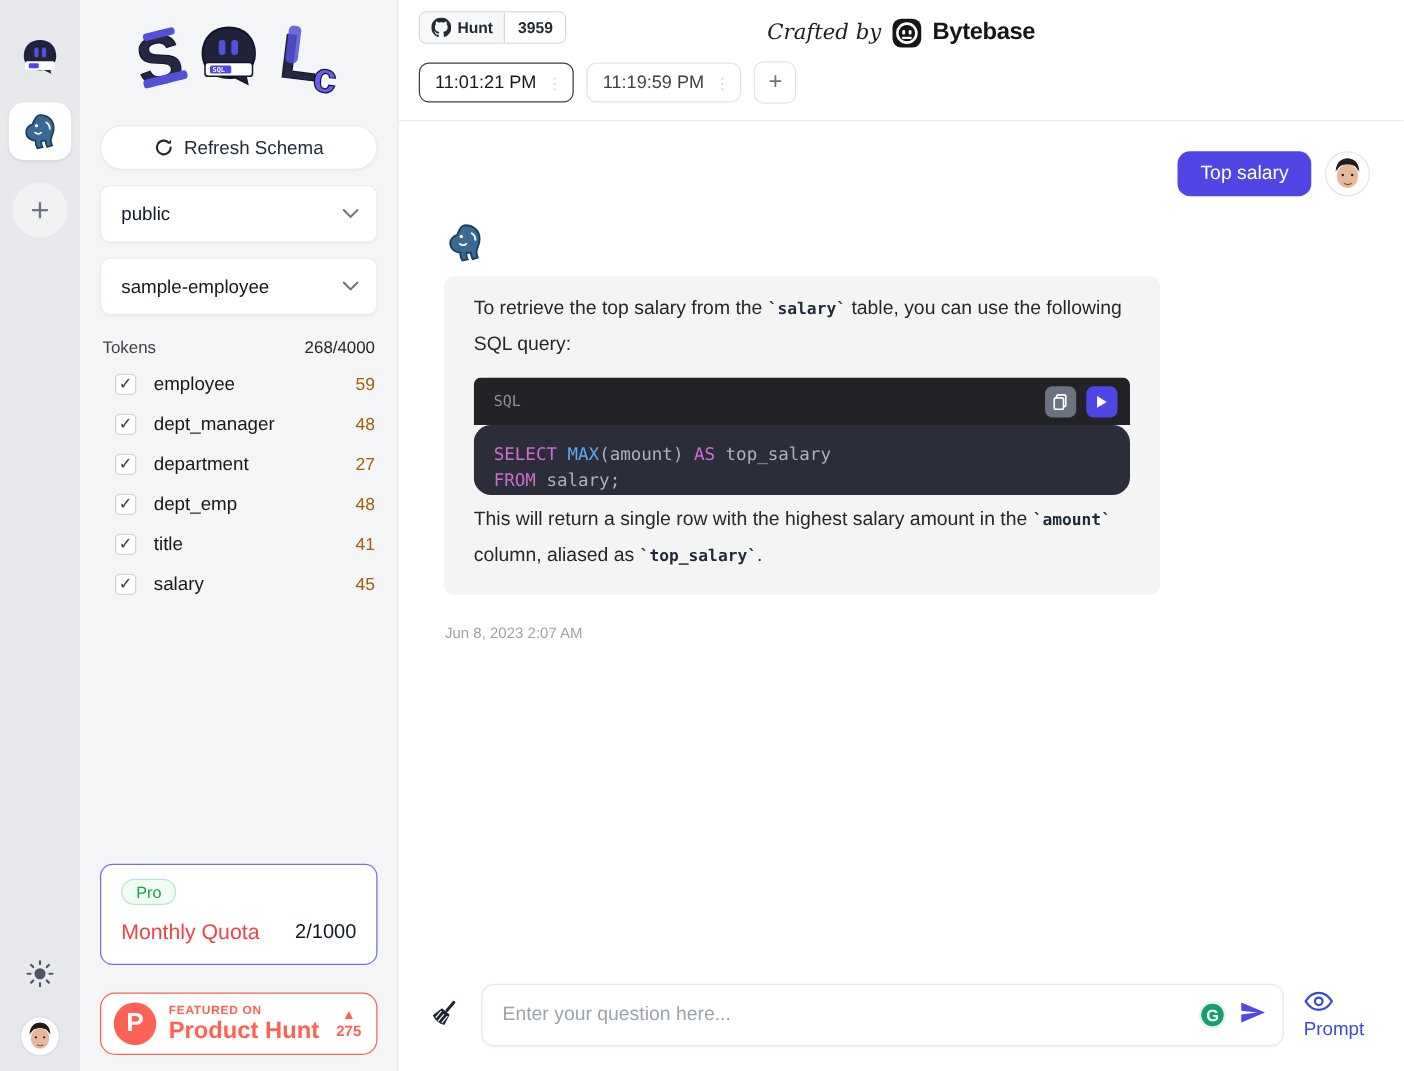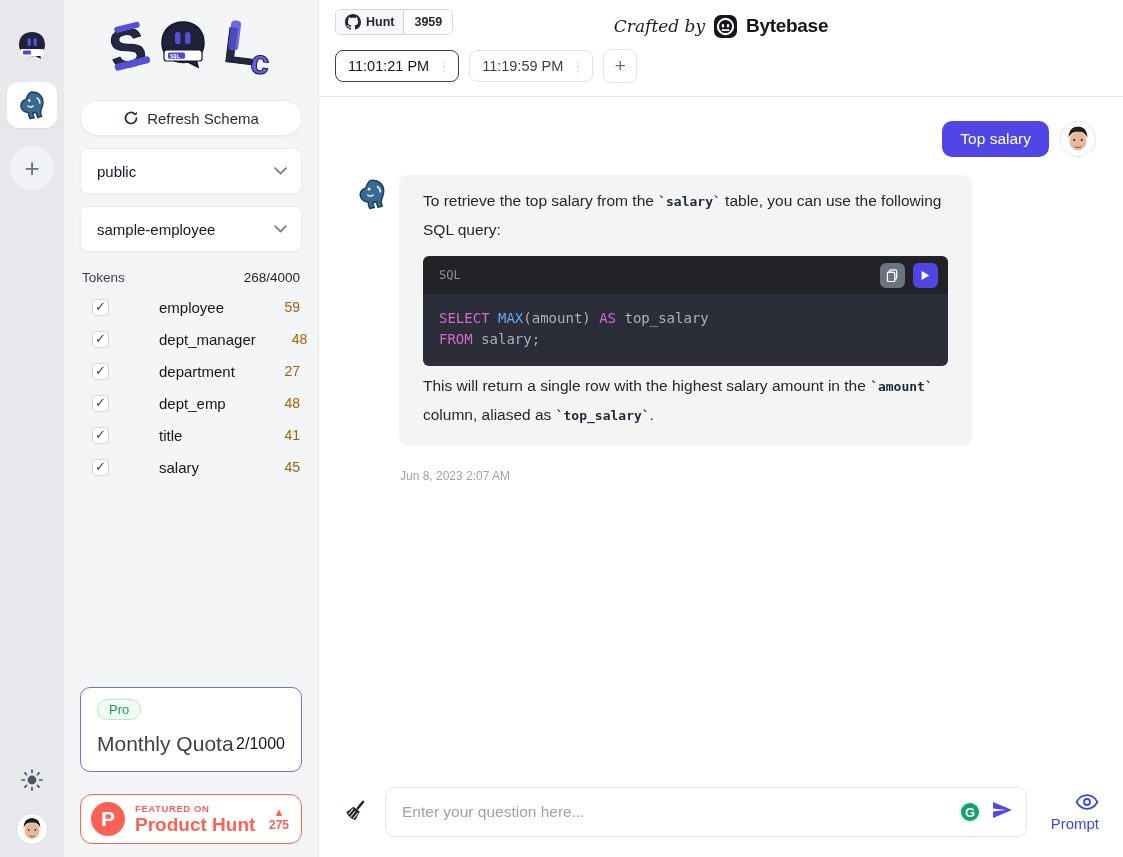--- a/index.html
+++ b/index.html
@@ -16,31 +16,31 @@
   .rail-avatar { width:32px; height:32px; border-radius:50%; overflow:hidden; background:#fff; border:1px solid #d9dade; cursor:pointer; }
 
   
   .sidebar { width:255px; background:#f4f5f7; border-right:1px solid #e7e8ea; display:flex; flex-direction:column; padding:8px 16px 13px; flex-shrink:0; }
   .logo { display:flex; justify-content:center; margin:2px 0 12px; }
   .btn-refresh { height:36px; background:#fff; border:1px solid #ececee; border-radius:18px; box-shadow:0 1px 2px rgba(0,0,0,.04); display:flex; align-items:center; justify-content:center; gap:8px; font-size:15px; color:#1f2937; cursor:pointer; width:100%; }
   .select { height:46px; background:#fff; border:1px solid #ededf0; border-radius:8px; box-shadow:0 1px 2px rgba(0,0,0,.03); display:flex; align-items:center; justify-content:space-between; padding:0 14px 0 16px; font-size:15px; color:#111827; margin-top:12px; cursor:pointer; }
   .select:first-of-type { margin-top:18px; }
   .tokens-row { display:flex; justify-content:space-between; margin:18px 2px 6px; font-size:13.5px; color:#3f3f46; }
   .tokens-row b { font-weight:400; color:#27272a; }
-  .tbl-row { display:flex; align-items:center; height:32px; padding:0 2px 0 12px; cursor:pointer;gap:36px; }
+  .tbl-row { display:flex; align-items:center; height:32px; padding:0 2px 0 12px; cursor:pointer; }
   .cb { width:17px; height:17px; background:#fff; border:1px solid #d4d4d8; border-radius:4px; margin-right:14px; position:relative; flex-shrink:0; cursor:pointer; }
   .cb::after { content:"✓"; position:absolute; left:2px; top:-1px; font-size:13px; color:#3f3f46; }
   .tbl-name { flex:1; font-size:15px; color:#18181b; }
   .tbl-count { font-size:14px; color:#a16207; }
   .side-spacer { flex:1; }
 
   .quota-card { background:#fff; border:1px solid #756fe3; border-radius:10px; padding:11px 16px 15px; }
   .pro-pill { display:inline-block; font-size:13px; color:#16a34a; background:#f0fdf4; border:1px solid #bbe7c9; border-radius:11px; padding:2px 11px; }
   .quota-row { display:flex; justify-content:space-between; align-items:center; margin-top:12px; }
-  .quota-label { font-size:21px; color:#404040; }
+  .quota-label { font-size:17px; color:#ef4444; }
   .quota-val { font-size:16px; font-weight:500; color:#111827; }
 
   .ph-badge { margin-top:22px; background:#fff; border:1px solid #ff6154; border-radius:12px; padding:7px 12px 7px 10px; display:flex; align-items:center; gap:10px; cursor:pointer; }
   .ph-circle { width:34px; height:34px; border-radius:50%; background:#ff6154; color:#fff; font-weight:bold; font-size:21px; display:flex; align-items:center; justify-content:center; flex-shrink:0; }
   .ph-mid { flex:1; }
   .ph-feat { font-size:9.5px; font-weight:bold; letter-spacing:.6px; color:#ff6154; }
   .ph-name { font-size:19px; font-weight:bold; color:#ff6154; line-height:21px; }
   .ph-vote { text-align:center; color:#ff6154; }
   .ph-arrow { font-size:11px; line-height:11px; }
   .ph-count { font-size:12px; font-weight:bold; }
@@ -60,46 +60,46 @@
   .tab.active { border:1.5px solid #3f3f46; color:#18181b; }
   .tab.inactive { border:1px solid #e4e4e7; color:#3f3f46; }
   .kebab { color:#d4d4d8; font-size:13px; line-height:13px; letter-spacing:0; cursor:pointer; }
   .tab-add { width:34px; height:34px; border:1px solid #e4e4e7; border-radius:8px; display:flex; align-items:center; justify-content:center; color:#71717a; font-size:19px; cursor:pointer; }
 
   .chat { flex:1; overflow:hidden; padding:24px 27px 0 36px; display:flex; flex-direction:column; }
   .user-row { display:flex; justify-content:flex-end; align-items:center; gap:11px; }
   .user-bubble { background:#4f46e5; color:#fff; font-size:15.5px; border-radius:10px; padding:9px 18px; cursor:pointer; }
   .avatar { width:36px; height:36px; border-radius:50%; border:1px solid #e4e4e7; background:#fff; overflow:hidden; flex-shrink:0; }
 
-  .asst-row { display:flex; align-items:flex-start; gap:10px; margin-top:18px; }
+  .asst-row { display:flex; align-items:flex-start; gap:10px; margin-top:18px;flex-direction:column; }
   .asst-avatar { width:34px; height:34px; flex-shrink:0; margin-top:2px; }
   .asst-col { max-width:573px; }
   .asst-bubble { background:#f4f4f5; border-radius:8px; padding:12px 24px 16px; font-size:15.5px; line-height:28px; color:#27272a; }
   .icode { font-family:"DejaVu Sans Mono", monospace; font-weight:bold; font-size:13px; color:#1f2937; }
   .ts { font-size:12px; color:#a1a1aa; margin:23px 0 0 1px; }
 
   .codeblock { border-radius:6px; overflow:hidden; margin:12px 0 6px; }
   .code-head { background:#232327; height:38px; display:flex; align-items:center; padding:0 10px 0 16px; }
   .code-lang { font-family:"DejaVu Sans Mono", monospace; font-size:12px; color:#8e9094; flex:1; }
   .code-btn { width:25px; height:25px; border-radius:6px; display:flex; align-items:center; justify-content:center; margin-left:8px; cursor:pointer; border:none; }
   .btn-copy { background:#6b7280; }
   .btn-run { background:#4f46e5; }
-  .code-body { background:#2b2d39; padding:14px 16px 16px; font-family:"DejaVu Sans Mono", monospace; font-size:14px; line-height:21px; white-space:pre; color:#abb2bf; }
+  .code-body { background:#2b2d39; padding:14px 16px 0; font-family:"DejaVu Sans Mono", monospace; font-size:14px; line-height:21px; white-space:pre; color:#abb2bf;border-radius:14px; }
   .tok-kw { color:#d26bce; }
   .tok-fn { color:#61a8ee; }
 
   .inputbar { padding:12px 24px 20px; display:flex; align-items:center; gap:16px; }
   .broom { cursor:pointer; flex-shrink:0; }
   .input-wrap { flex:1; position:relative; height:50px; border:1px solid #e5e7eb; border-radius:10px; background:#fff; box-shadow:0 1px 2px rgba(0,0,0,.03); display:flex; align-items:center; }
   .input-wrap input { border:none; outline:none; flex:1; height:100%; padding:0 76px 0 16px; font-size:15.5px; font-family:"Liberation Sans", sans-serif; color:#111827; background:transparent; }
   .input-wrap input::placeholder { color:#9ca3af; }
   .input-icons { position:absolute; right:12px; top:0; bottom:0; display:flex; align-items:center; gap:9px; }
   .gram { width:22px; height:22px; border-radius:50%; background:#15a06d; color:#fff; font-size:13px; font-weight:bold; display:flex; align-items:center; justify-content:center; border:2px solid #e8f4ee; cursor:pointer; }
   .send { cursor:pointer; }
-  .prompt { width:56px; text-align:right; color:#3c4ad2; font-size:15px; cursor:pointer; flex-shrink:0; }
+  .prompt { width:56px; text-align:left; color:#3c4ad2; font-size:15px; cursor:pointer; flex-shrink:0; }
   .prompt div { margin-top:1px; }
 </style>
 </head>
 <body>
 
 <div class="app">
 
   <div class="rail">
     <div class="rail-bot">
       <svg width="38" height="38" viewBox="0 0 38 38">

